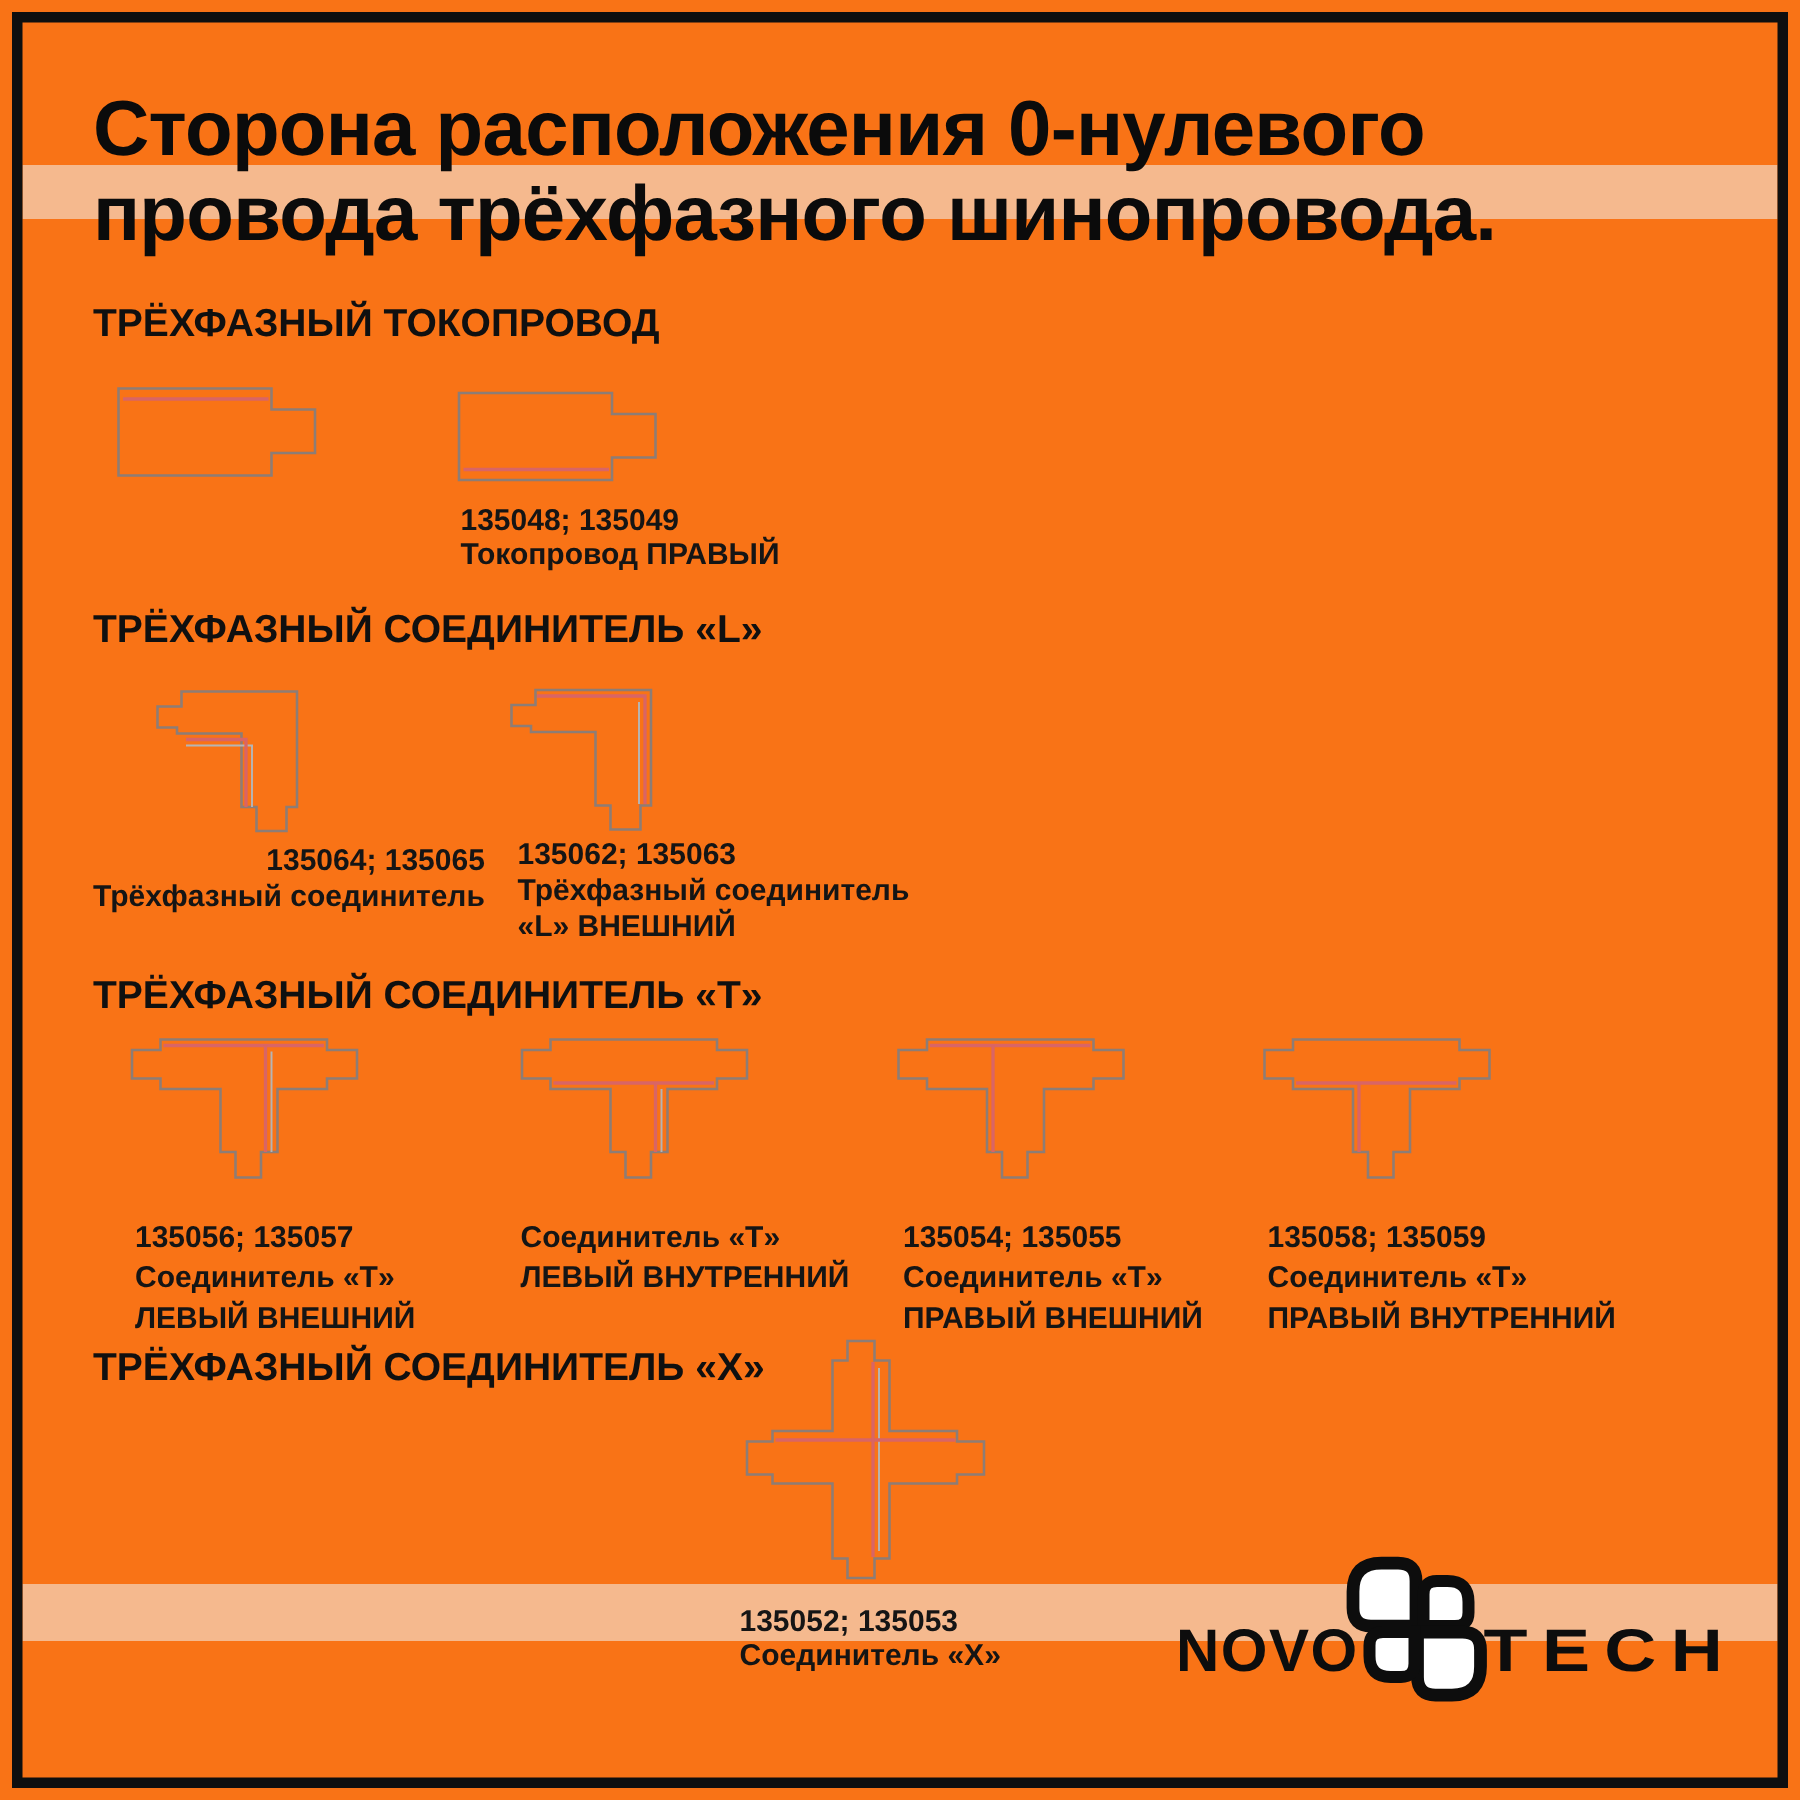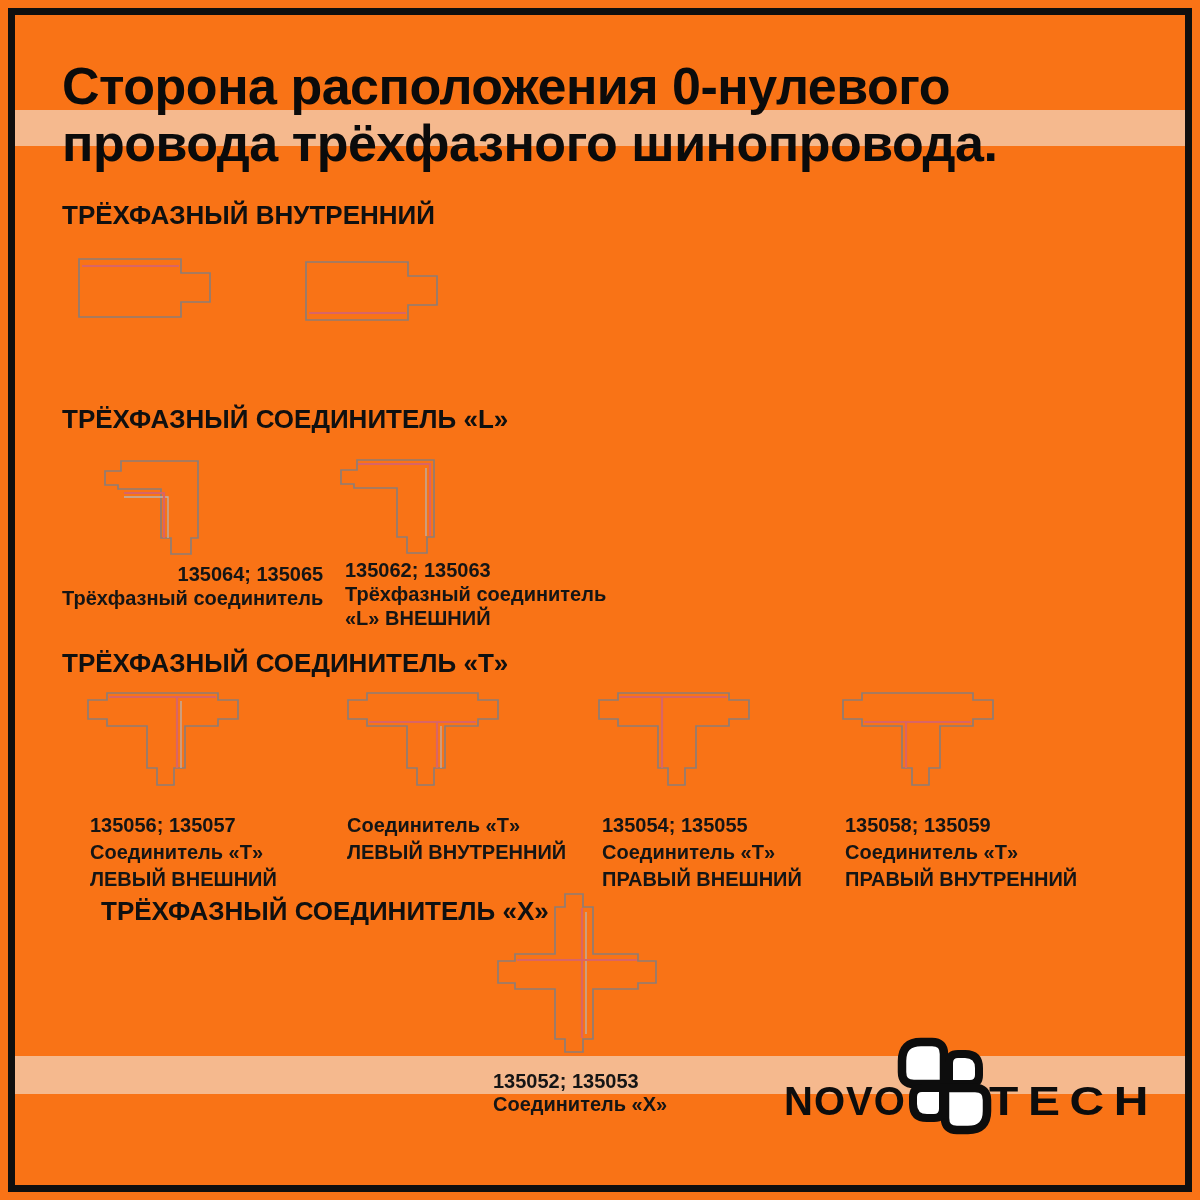--- a/index.html
+++ b/index.html
@@ -42,32 +42,36 @@
   <div class="scanband" style="top:110px;height:36px;"></div>
   <div class="scanband" style="top:1056px;height:38px;"></div>
 
   <div class="frame"></div>
 
   <div class="title">
     <div>Сторона расположения 0-нулевого</div>
     <div>провода трёхфазного шинопровода.</div>
   </div>
 
-  <div class="sec-header" style="top:200px;">ТРЁХФАЗНЫЙ ВНУТРЕННИЙ</div>
+  <div class="sec-header" style="top:200px;">ТРЁХФАЗНЫЙ ТОКОПРОВОД</div>
 
   <svg class="diagram" style="left:78px;top:258px;" width="134" height="60" viewBox="0 0 134 60">
     <polygon class="outline" points="1,1 103,1 103,15 132,15 132,44 103,44 103,59 1,59"></polygon>
     <line class="wire" x1="4" y1="8" x2="101" y2="8"></line>
   </svg>
 
   <svg class="diagram" style="left:305px;top:261px;" width="134" height="60" viewBox="0 0 134 60">
     <polygon class="outline" points="1,1 103,1 103,15 132,15 132,44 103,44 103,59 1,59"></polygon>
     <line class="wire" x1="4" y1="52" x2="101" y2="52"></line>
   </svg>
 
+  <div class="label lh23" style="left:307px;top:336px;">
+    <div>135048; 135049</div>
+    <div>Токопровод ПРАВЫЙ</div>
+  </div>
 
   <div class="sec-header" style="top:404px;">ТРЁХФАЗНЫЙ СОЕДИНИТЕЛЬ «L»</div>
 
   <svg class="diagram" style="left:104px;top:459px;" width="100" height="97" viewBox="0 0 100 97">
     <polygon class="outline" points="17,2 94,2 94,79 87,79 87,95 67,95 67,79 57,79 57,30 14,30 14,26 1,26 1,12 17,12"></polygon>
     <polyline class="wire-ghost" points="20,38 64,38 64,79"></polyline>
     <polyline class="wire" points="20,34 60,34 60,79"></polyline>
   </svg>
 
   <svg class="diagram" style="left:340px;top:458px;" width="100" height="97" viewBox="0 0 100 97">
@@ -127,21 +131,21 @@
     <div>135054; 135055</div>
     <div>Соединитель «Т»</div>
     <div>ПРАВЫЙ ВНЕШНИЙ</div>
   </div>
   <div class="label lh26" style="left:845px;top:812px;">
     <div>135058; 135059</div>
     <div>Соединитель «Т»</div>
     <div>ПРАВЫЙ ВНУТРЕННИЙ</div>
   </div>
 
-  <div class="sec-header" style="top:896px;margin-left:39px;">ТРЁХФАЗНЫЙ СОЕДИНИТЕЛЬ «X»</div>
+  <div class="sec-header" style="top:896px;">ТРЁХФАЗНЫЙ СОЕДИНИТЕЛЬ «X»</div>
 
   <svg class="diagram" style="left:497px;top:894px;" width="160" height="158" viewBox="0 0 160 158">
     <polygon class="outline" points="68,0 86,0 86,13 96,13 96,60 141,60 141,67 159,67 159,89 141,89 141,95 96,95 96,145 86,145 86,158 68,158 68,145 58,145 58,95 18,95 18,89 1,89 1,67 18,67 18,60 58,60 58,13 68,13"></polygon>
     <line class="wire-ghost" x1="89" y1="18" x2="89" y2="140"></line>
     <line class="wire" x1="20" y1="66" x2="140" y2="66"></line>
     <line class="wire" x1="85" y1="14" x2="85" y2="144"></line>
   </svg>
 
   <div class="label lh23" style="left:493px;top:1070px;">
     <div>135052; 135053</div>

